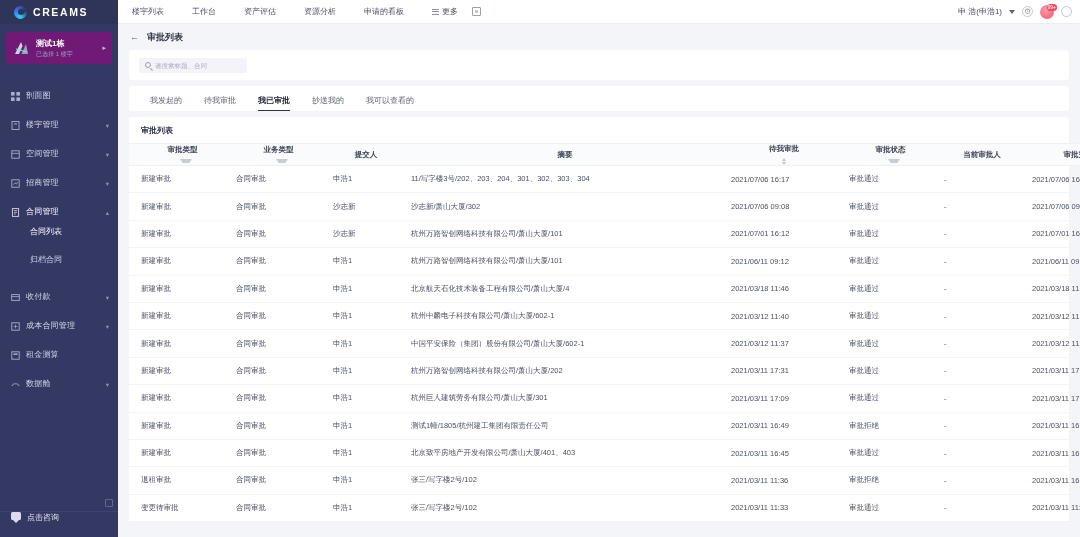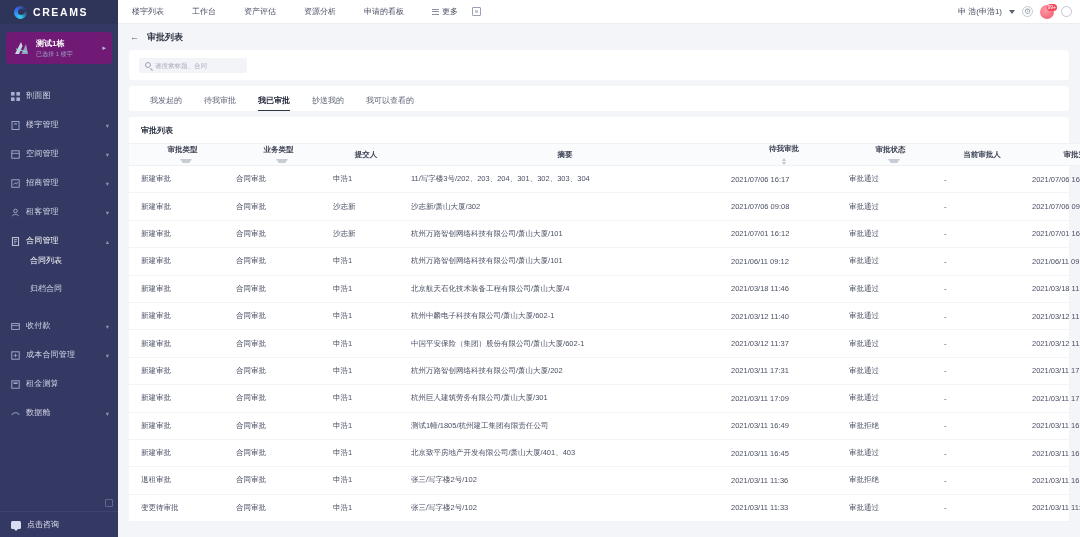--- a/index.html
+++ b/index.html
@@ -60,21 +60,21 @@
   .mi-chev { color: #8b90b5; font-size: 6.5px; }
   .menu-item.active .mi-label { color: #ffffff; }
   .submenu-item {
     height: 28px; display: flex; align-items: center; padding-left: 30px;
     cursor: pointer;
   }
   .submenu-item span { color: #cfd2e6; font-size: 8px; }
   .submenu-item.sel span { color: #ffffff; }
 
   .consult {
-    height: 26px; display: flex; align-items: center; gap: 6px;
+    height: 26px; display: flex; align-items: flex-start; gap: 6px;
     padding-left: 11px; border-top: 1px solid #3d4270; background: #343963;
   }
   .consult-ico { width: 10px; height: 8px; background: #d9dcef; border-radius: 1.5px; position: relative; }
   .consult-ico::after {
     content: ""; position: absolute; left: 2px; bottom: -2.5px;
     border-left: 3px solid transparent; border-right: 3px solid transparent;
     border-top: 3px solid #d9dcef;
   }
   .consult span { color: #e3e5f2; font-size: 8px; }
   .sb-collapse {
@@ -286,30 +286,20 @@
         <span class="mi-ico">
           <svg width="9" height="9" viewBox="0 0 9 9">
               <rect x="0.8" y="0.8" width="7.4" height="7.4" fill="none" stroke="#a9aed0" stroke-width="0.9"></rect>
               <path d="M2.4 5.6 L4 3.8 L5.4 5 L6.8 3" stroke="#a9aed0" stroke-width="0.8" fill="none"></path>
             </svg>
         </span>
         <span class="mi-label">招商管理</span>
         <span class="mi-chev">▾</span>
       </div>
 
-      <div class="menu-item">
-        <span class="mi-ico">
-          <svg width="9" height="9" viewBox="0 0 9 9">
-              <circle cx="4.5" cy="3" r="1.8" fill="none" stroke="#a9aed0" stroke-width="0.9"></circle>
-              <path d="M1.4 8.2 C1.8 5.9 7.2 5.9 7.6 8.2" fill="none" stroke="#a9aed0" stroke-width="0.9"></path>
-            </svg>
-        </span>
-        <span class="mi-label">租客管理</span>
-        <span class="mi-chev">▾</span>
-      </div>
 
       <div class="menu-item active">
         <span class="mi-ico">
           <svg width="9" height="9" viewBox="0 0 9 9">
               <rect x="1.4" y="0.6" width="6.2" height="7.8" fill="none" stroke="#d4d7e8" stroke-width="0.9"></rect>
               <path d="M2.9 2.6 H6.1 M2.9 4.3 H6.1 M2.9 6 H4.8" stroke="#d4d7e8" stroke-width="0.7"></path>
             </svg>
         </span>
         <span class="mi-label">合同管理</span>
         <span class="mi-chev">▴</span>

